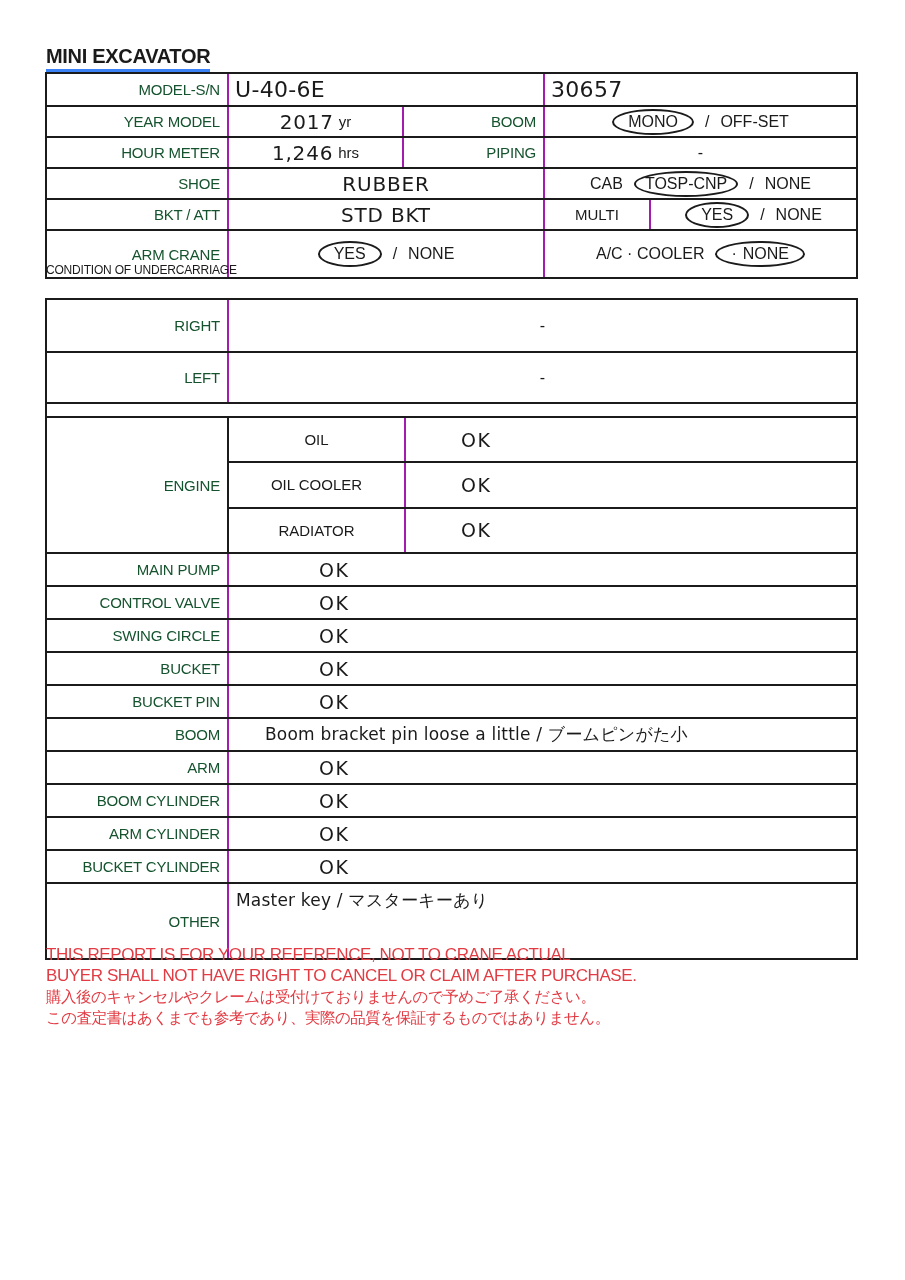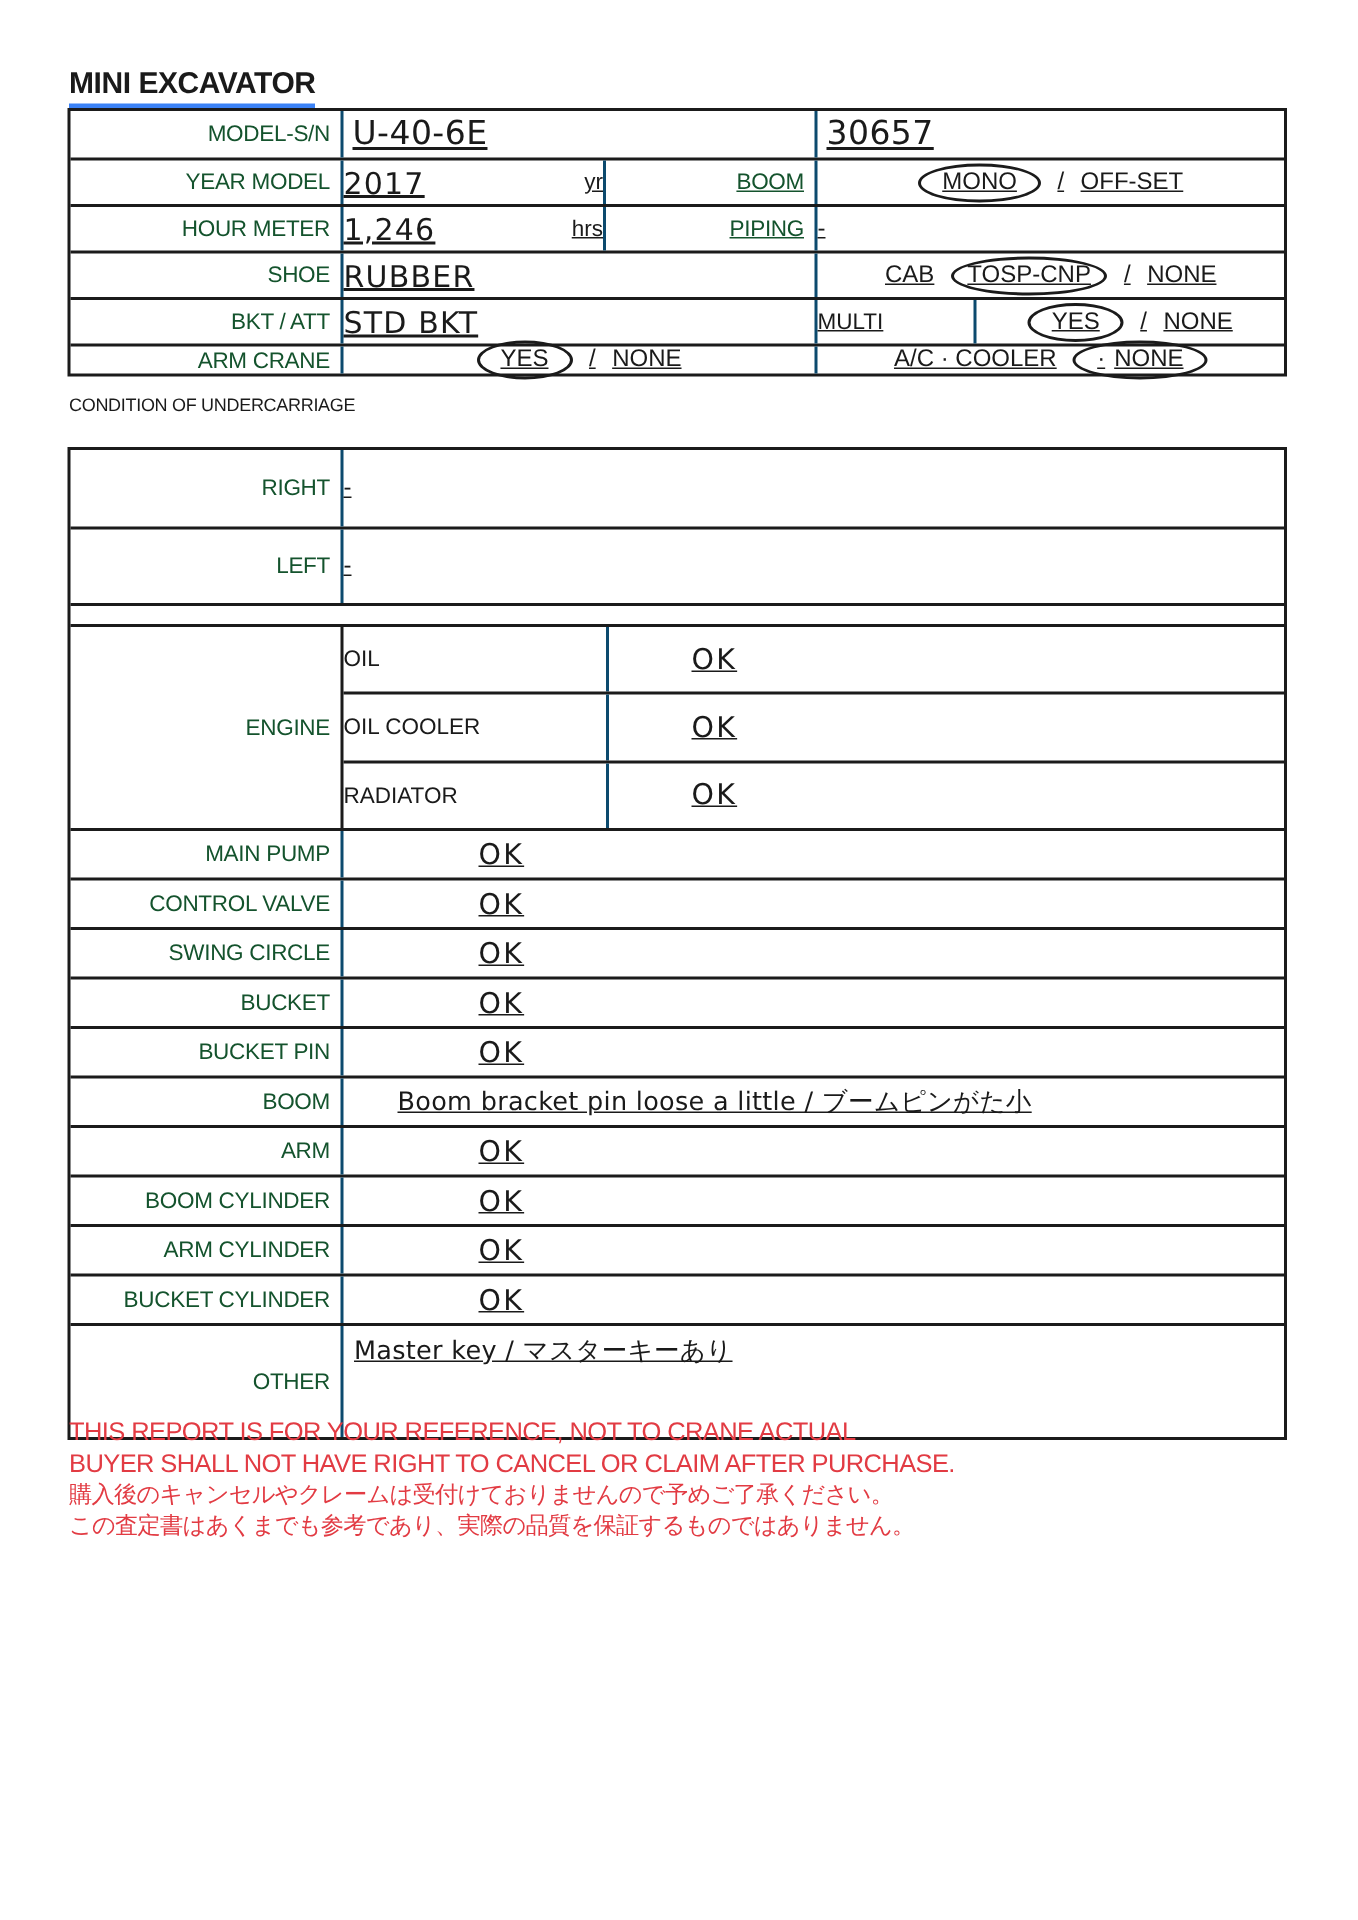--- a/index.html
+++ b/index.html
@@ -13,31 +13,31 @@
     position: absolute; left: 46px; top: 45px;
     font-size: 20px; font-weight: bold; letter-spacing: -0.3px;
     border-bottom: 4px solid #3b82f6; padding-bottom: 1px;
   }
   .tbl { position: absolute; left: 45px; width: 813px; border: 2px solid #1b1b1b; background:#fff; }
   #header-table { top: 72px; }
   #cond-table   { top: 298px; }
   .tr { display: flex; }
   .tr + .tr { border-top: 2px solid #1b1b1b; }
   .td { display: flex; align-items: center; min-width: 0; }
-  .td + .td { border-left: 2px solid #0c4a6e; text-decoration: underline; }
+  .td + .td { border-left: 2px solid #a21caf; }
   .w180 { width: 180px; flex: none; }
   .w316 { width: 316px; flex: none; }
   .w175 { width: 175px; flex: none; }
   .w141 { width: 141px; flex: none; }
   .w106 { width: 106px; flex: none; }
   .f1 { flex: 1; }
-  .h31 { height: 31px; } .h34 { height: 20px; } .h39 { height: 51px; }
+  .h31 { height: 31px; } .h34 { height: 48px; } .h39 { height: 51px; }
   .h14 { height: 14px; } .h136 { height: 136px; } .h33 { height: 33px; } .h76 { height: 76px; }
   .lbl { justify-content: flex-end; padding-right: 7px; font-size: 15px; letter-spacing: -0.2px; color:#14532d; }
-  .cen { justify-content: space-between; }
+  .cen { justify-content: center; }
   .big { font-family: "DejaVu Sans", sans-serif; font-size: 22px; padding-left: 6px; letter-spacing: 0.3px; }
   .v-big  { font-size: 20px; font-family: "DejaVu Sans", sans-serif; letter-spacing: 0.8px; }
   .v-unit { font-size: 15px; margin-left: 5px; }
   .val20 { font-size: 20px; font-family: "DejaVu Sans", sans-serif; letter-spacing: 0.8px; }
   .opt { justify-content: center; gap: 11px; font-size: 16px; white-space: nowrap; }
   .val16 { font-size: 16px; }
   .circ {
     display: inline-flex; align-items: center; justify-content: center; gap: 6px;
     border: 2px solid #1b1b1b; border-radius: 50%;
     padding: 2px 14px; margin: -5px 0; white-space: nowrap;

